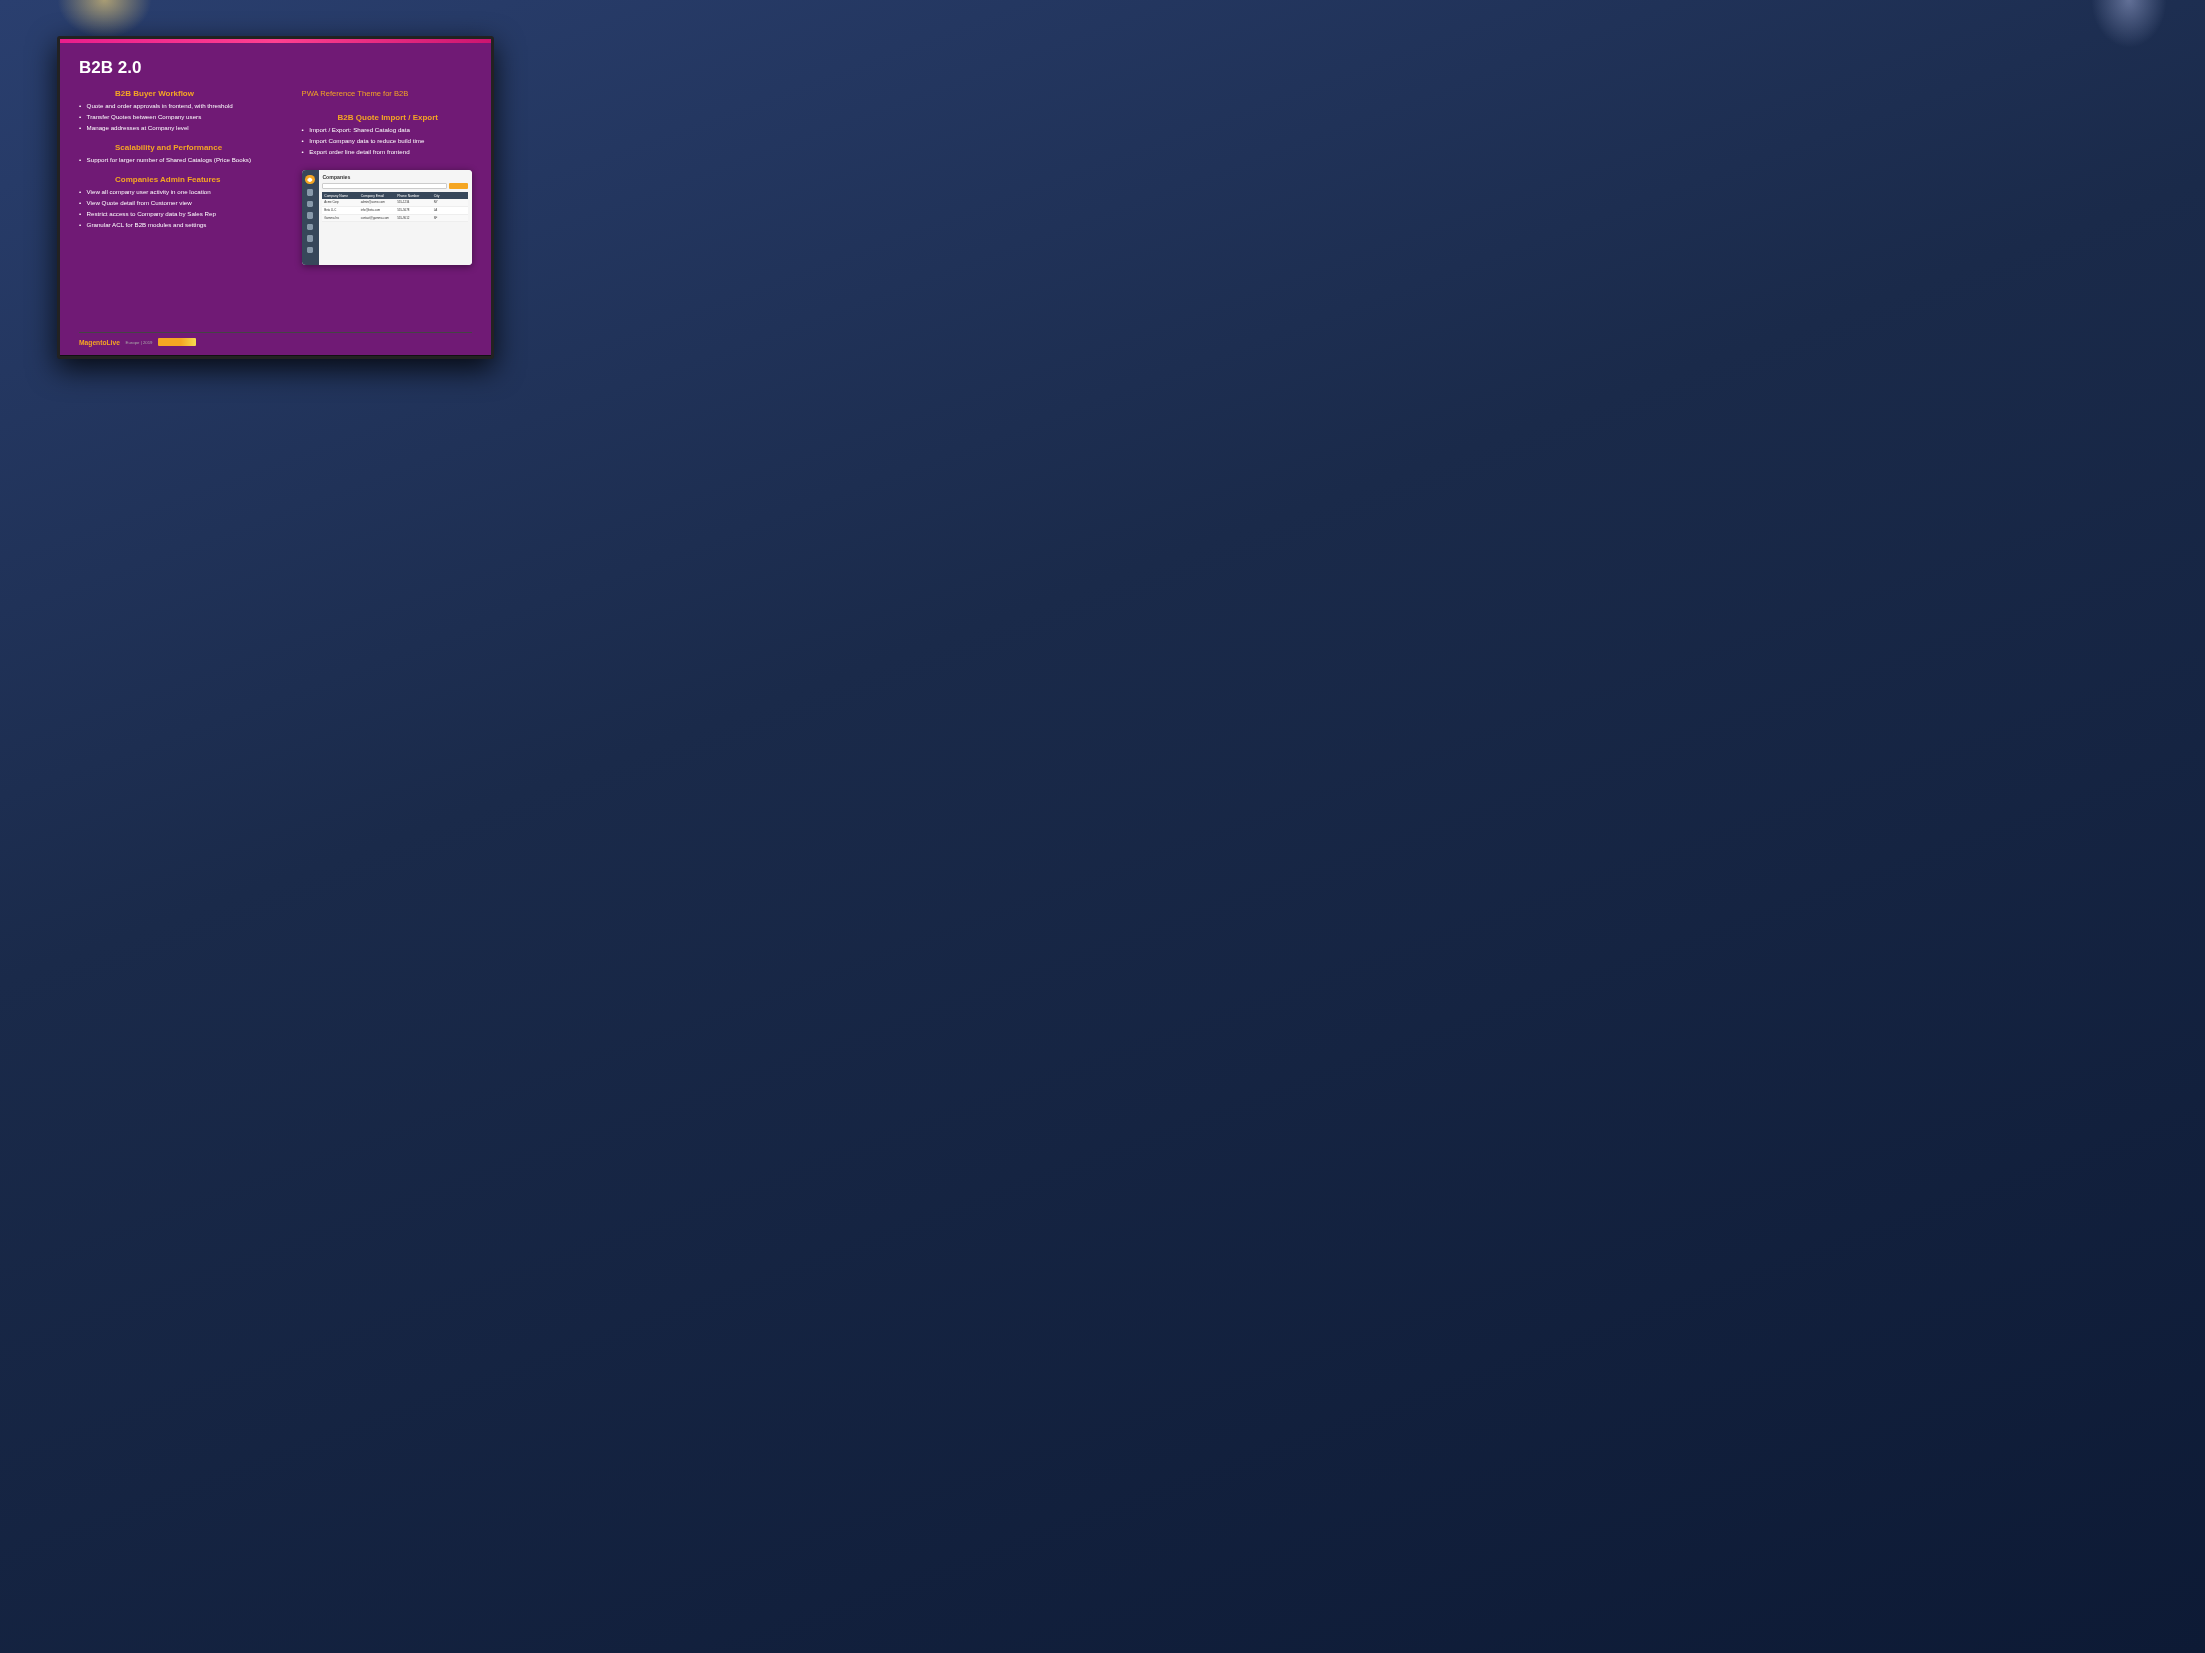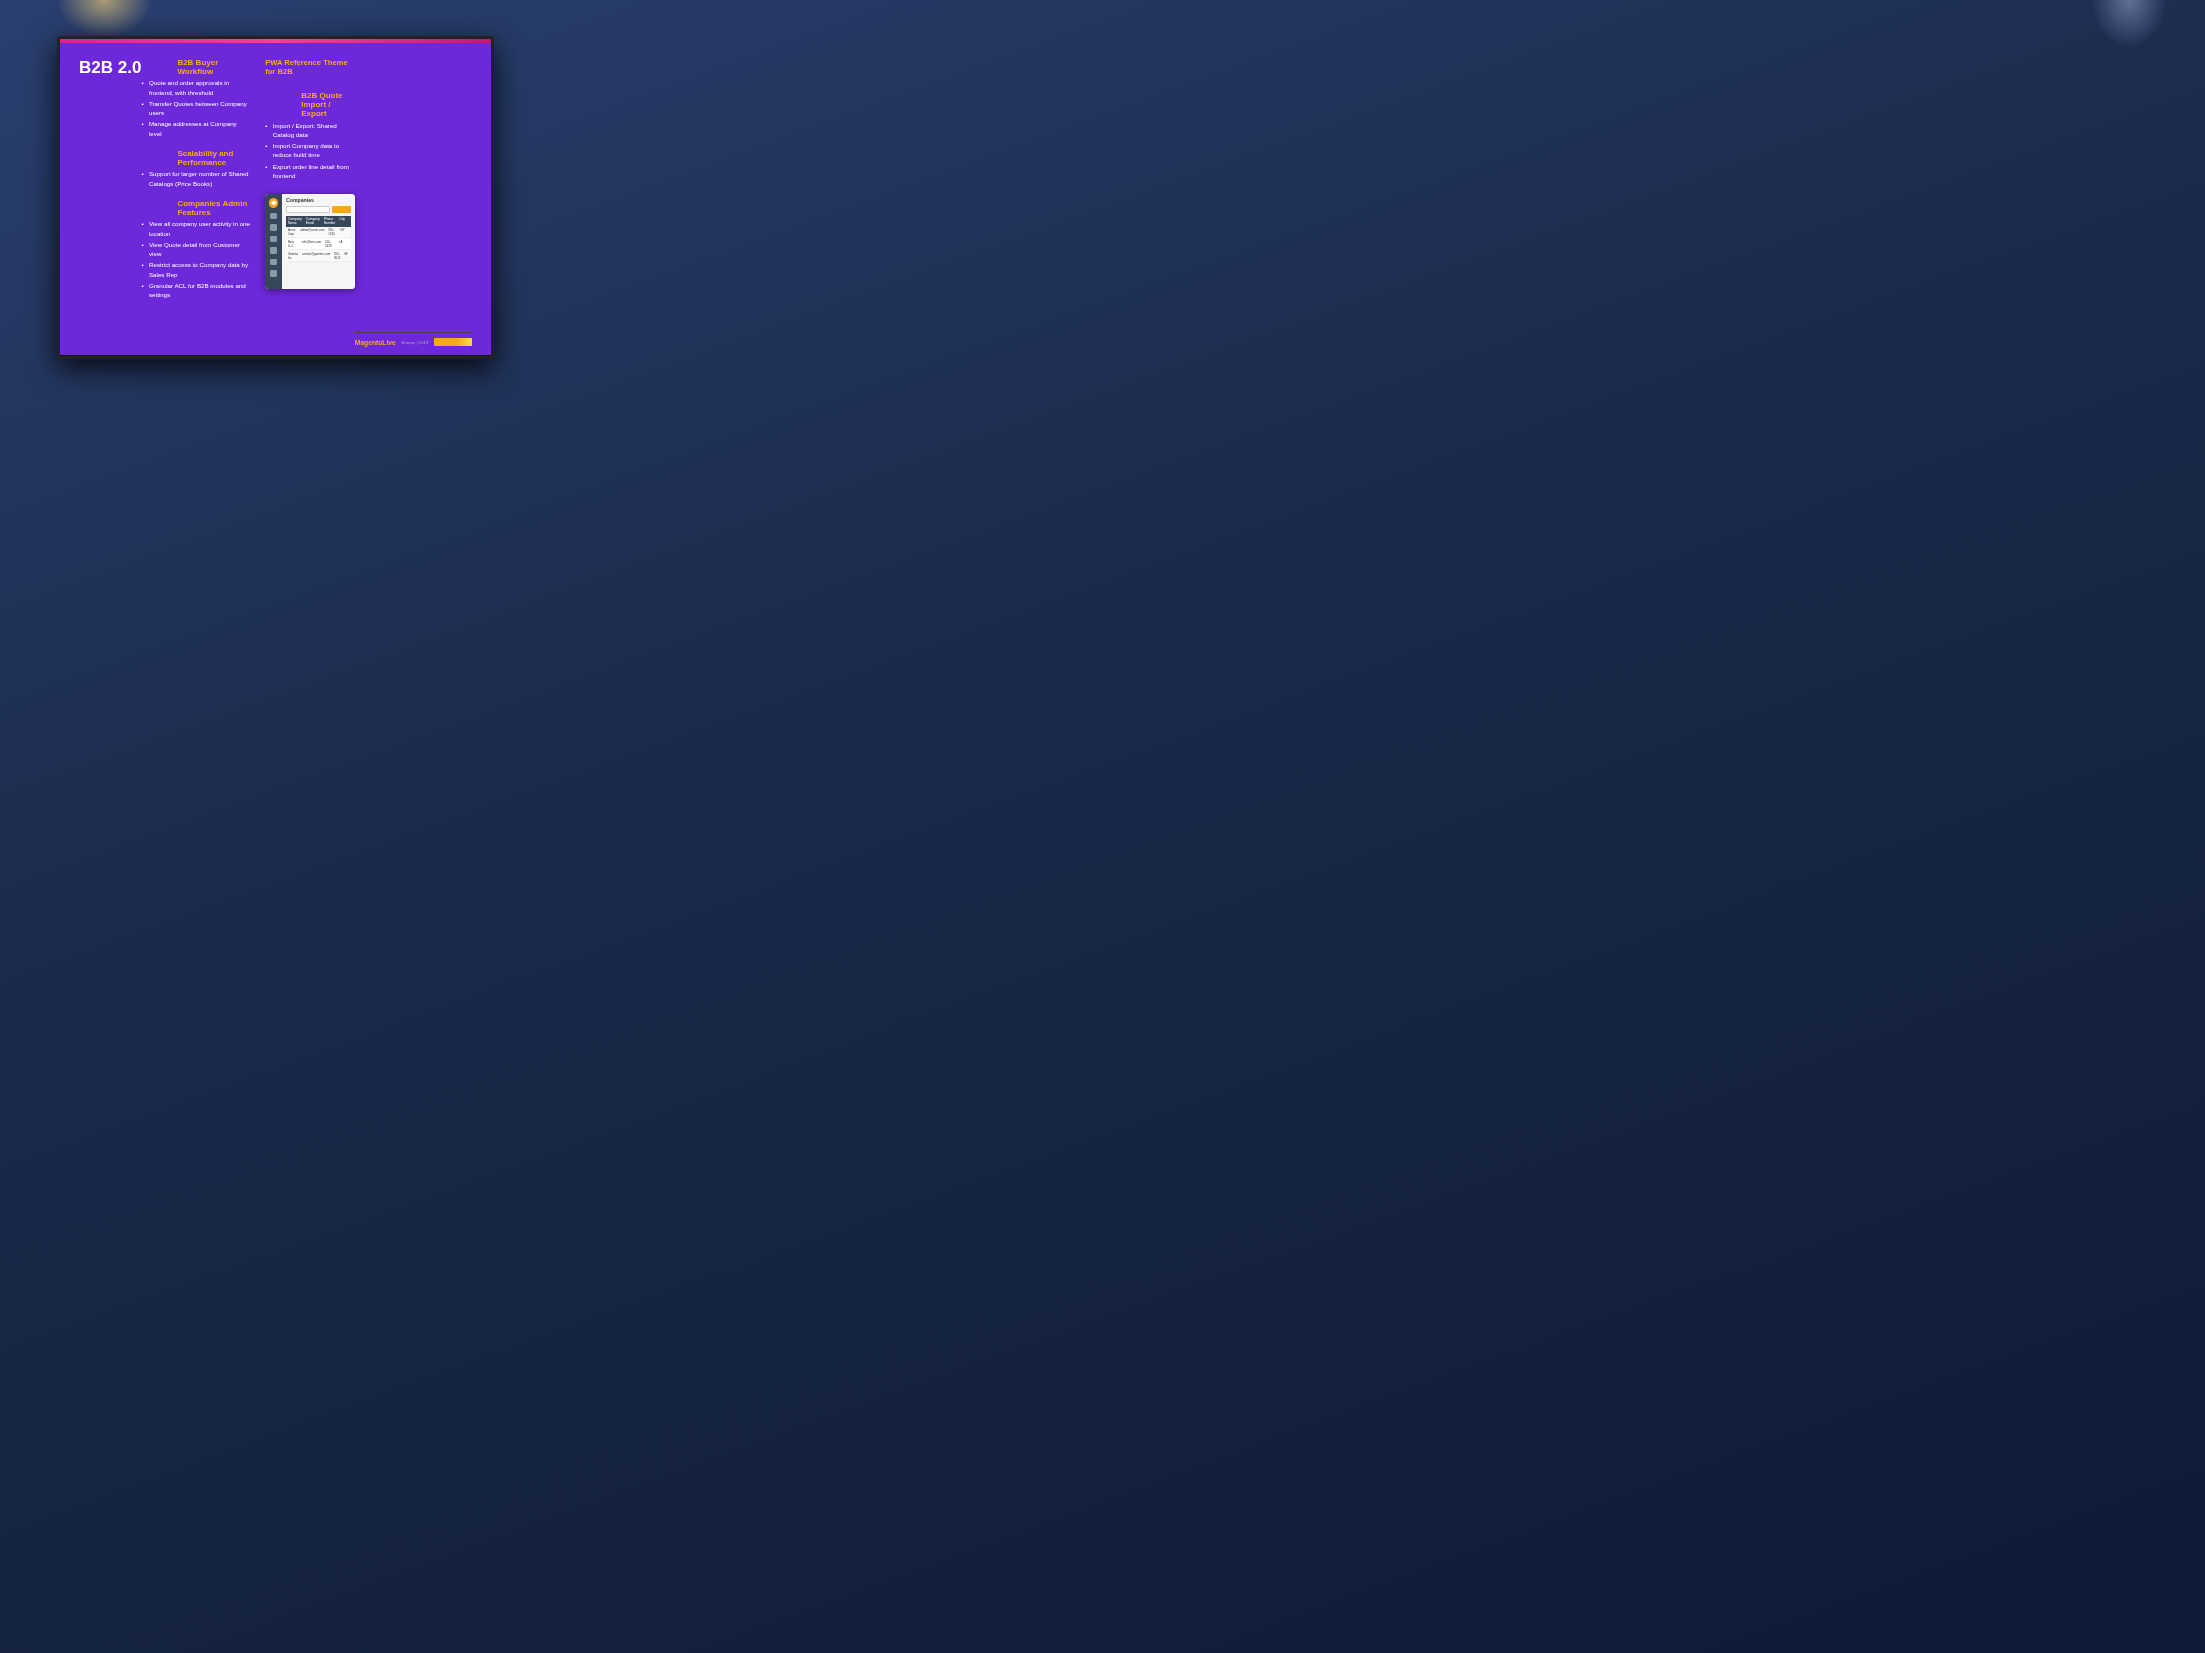--- a/index.html
+++ b/index.html
@@ -51,25 +51,25 @@
       box-shadow: 0 9.5px 28.5px rgba(0,0,0,0.8);
       margin-top: -19px;
     }
 
     .top-bar {
       height: 4.8px;
       background: linear-gradient(90deg, #e91e8c 0%, #ff4090 50%, #cc1570 100%);
     }
 
     .slide-content {
-      background: #6d28d9;
+      background: #701a75;
       padding: 14.3px 19px 9.5px 19px;
       height: calc(100% - 4.8px);
       display: flex;
-      flex-direction: row;
+      flex-direction: column;
     }
 
     .slide-title {
       color: #ffffff;
       font-size: 17px;
       font-weight: bold;
       margin-bottom: 11.4px;
     }
 
     .columns {
@@ -270,21 +270,21 @@
       border-radius: 1px;
     }
 
     .right-section-top {
       margin-bottom: 1.9px;
     }
 
     .pwa-heading {
       color: #f5a623;
       font-size: 7.6px;
-      font-weight: bold;
+      font-weight: normal;
       margin-bottom: 5.7px;
     }
   </style>
 </head>
 <body>
 
 <div class="room-bg"></div>
 <div class="ceiling-light"></div>
 <div class="ceiling-light-right"></div>
 

